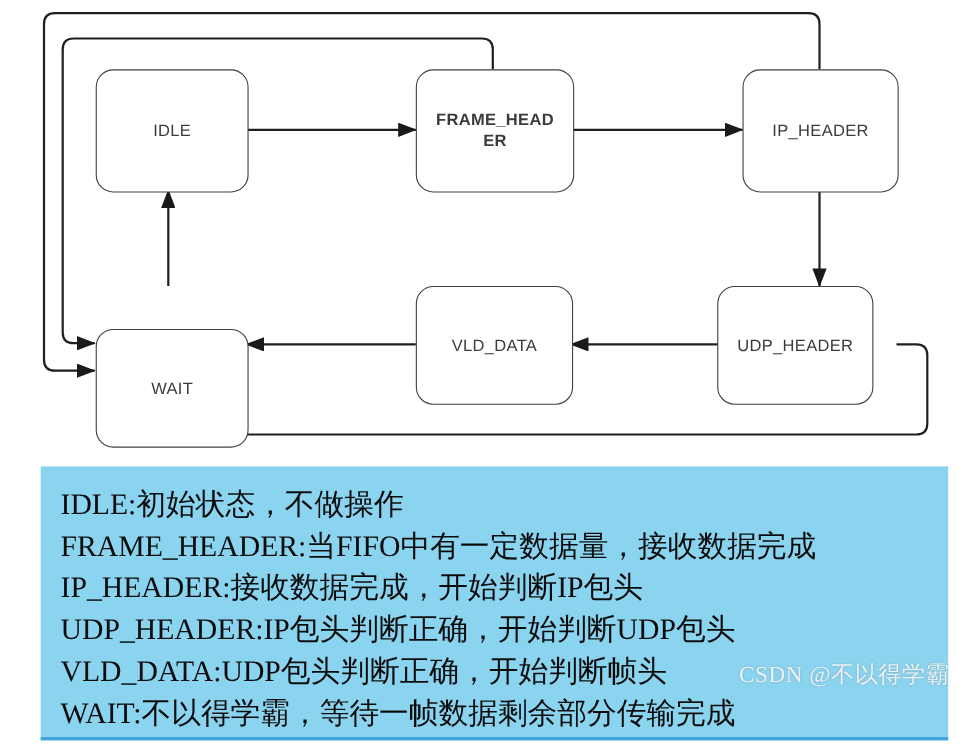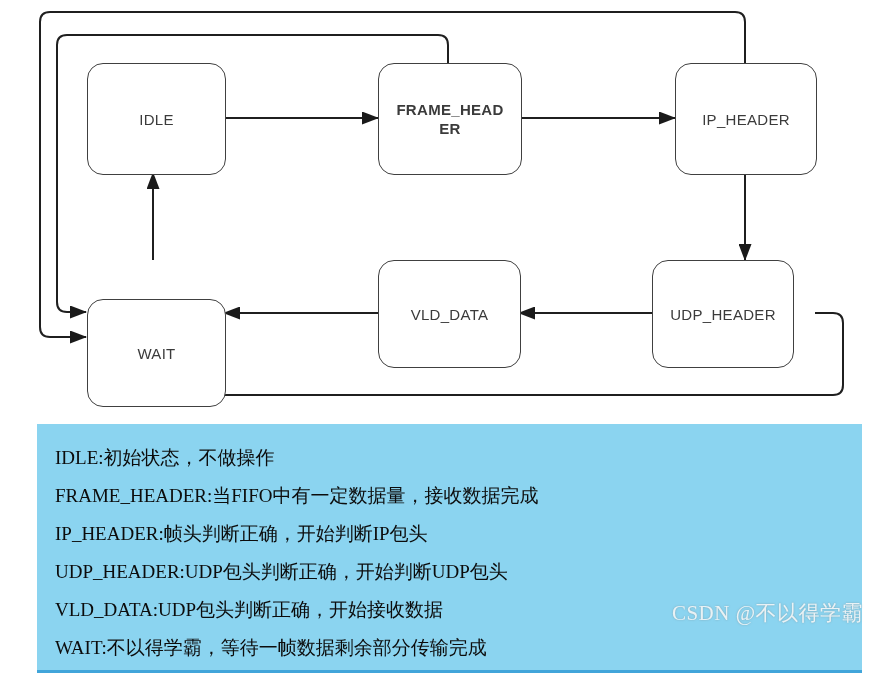--- a/index.html
+++ b/index.html
@@ -20,21 +20,21 @@
   .st-frame      {left:378px;top:63px;  width:142px;height:110px;font-weight:bold;}
   .st-ip         {left:675px;top:63px;  width:140px;height:110px;text-align:right;}
   .st-wait       {left:87px; top:260px; width:137px;height:106px;margin-top:39px;}
   .st-vld        {left:378px;top:260px; width:141px;height:106px;}
   .st-udp        {left:652px;top:260px; width:140px;height:106px;}
   .legend{
     position:absolute;left:37px;top:424px;width:825px;height:249px;
     background:#8BD4F0;border-bottom:3px solid #41A5DA;
     box-sizing:border-box;padding:15px 14px 0 18px;z-index:2;
     font-family:"Liberation Serif","DejaVu Serif",serif;
-    font-size:19px;line-height:38px;color:#0c0c0c;
+    font-size:27px;line-height:38px;color:#0c0c0c;
     white-space:nowrap;overflow:hidden;
   }
   .legend-line{height:38px;}
   .watermark{
     position:absolute;right:15px;bottom:3px;z-index:3;
     font-size:21px;color:rgba(255,255,255,0.82);
     text-shadow:0 0 2px rgba(120,120,120,0.55);
     font-family:"Liberation Serif","DejaVu Serif",serif;
     letter-spacing:.5px;
     margin-top:43px;
@@ -77,21 +77,21 @@
   <div class="state st-frame">FRAME_HEAD
 ER</div>
   <div class="state st-ip">IP_HEADER</div>
   <div class="state st-wait">WAIT</div>
   <div class="state st-vld">VLD_DATA</div>
   <div class="state st-udp">UDP_HEADER</div>
 
   <div class="legend">
     <div class="legend-line">IDLE:初始状态，不做操作</div>
     <div class="legend-line">FRAME_HEADER:当FIFO中有一定数据量，接收数据完成</div>
-    <div class="legend-line">IP_HEADER:帧头判断正确，开始判断IP包头</div>
-    <div class="legend-line">UDP_HEADER:UDP包头判断正确，开始判断UDP包头</div>
-    <div class="legend-line">VLD_DATA:UDP包头判断正确，开始接收数据</div>
+    <div class="legend-line">IP_HEADER:接收数据完成，开始判断IP包头</div>
+    <div class="legend-line">UDP_HEADER:IP包头判断正确，开始判断UDP包头</div>
+    <div class="legend-line">VLD_DATA:UDP包头判断正确，开始判断帧头</div>
     <div class="legend-line">WAIT:不以得学霸，等待一帧数据剩余部分传输完成</div>
   </div>
 
   <div class="watermark">CSDN @不以得学霸</div>
 
 </div>
 
 </body></html>

